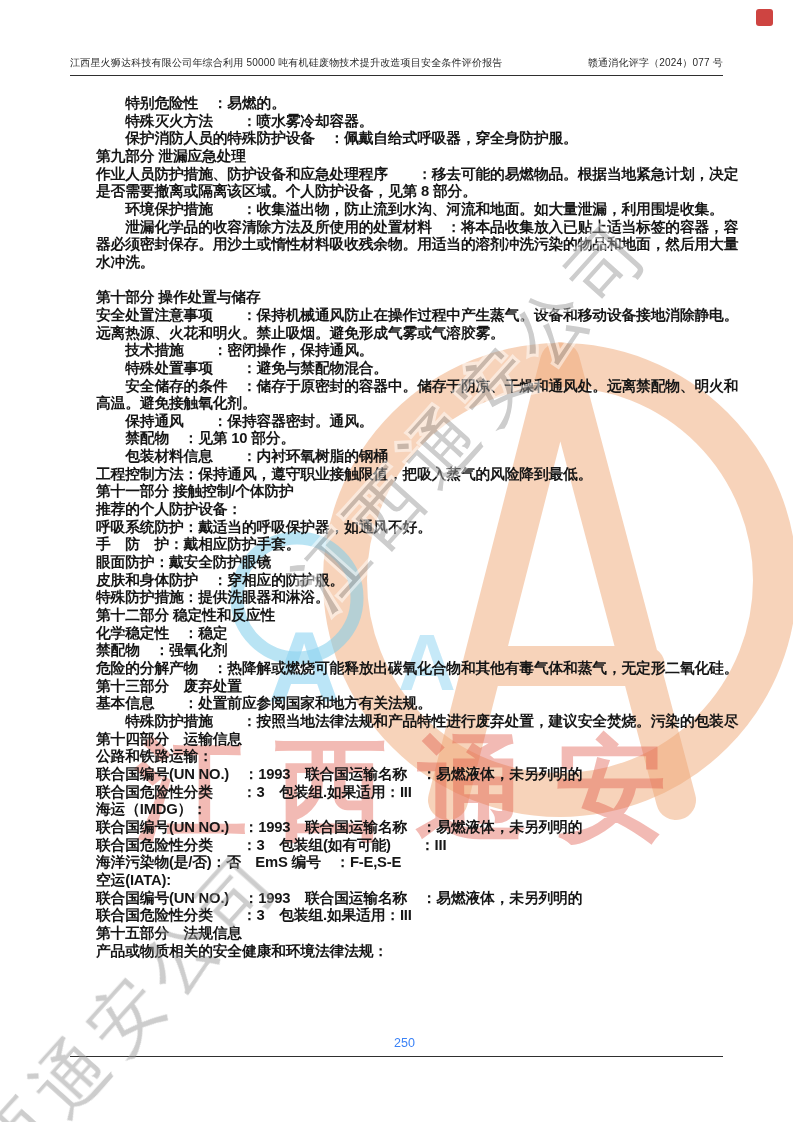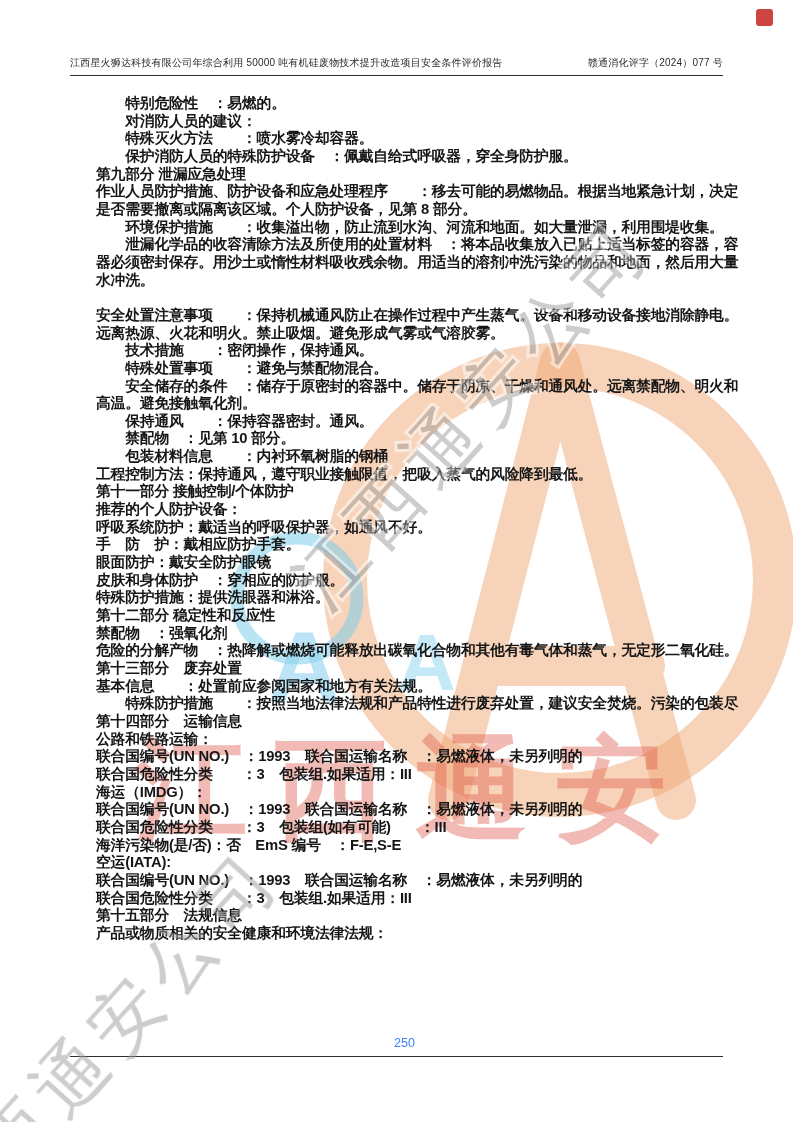--- a/index.html
+++ b/index.html
@@ -53,49 +53,50 @@
   </svg>
 
   <div class="header">
     <span class="left">江西星火狮达科技有限公司年综合利用 50000 吨有机硅废物技术提升改造项目安全条件评价报告</span>
     <span class="right">赣通消化评字（2024）077 号</span>
   </div>
   <div class="rule header-rule"></div>
 
   <div class="docbody">
       <div class="line">　　特别危险性　：易燃的。</div>
-      <div class="line">　　对消防人员的建议：</div>
       <div class="line">　　特殊灭火方法　　：喷水雾冷却容器。</div>
       <div class="line">　　保护消防人员的特殊防护设备　：佩戴自给式呼吸器，穿全身防护服。</div>
       <div class="line">第九部分 泄漏应急处理</div>
       <div class="line">作业人员防护措施、防护设备和应急处理程序　　：移去可能的易燃物品。根据当地紧急计划，决定</div>
       <div class="line">是否需要撤离或隔离该区域。个人防护设备，见第 8 部分。</div>
       <div class="line">　　环境保护措施　　：收集溢出物，防止流到水沟、河流和地面。如大量泄漏，利用围堤收集。</div>
       <div class="line">　　泄漏化学品的收容清除方法及所使用的处置材料　：将本品收集放入已贴上适当标签的容器，容</div>
       <div class="line">器必须密封保存。用沙土或惰性材料吸收残余物。用适当的溶剂冲洗污染的物品和地面，然后用大量</div>
       <div class="line">水冲洗。</div>
       <div class="line"></div>
+      <div class="line">第十部分 操作处置与储存</div>
       <div class="line">安全处置注意事项　　：保持机械通风防止在操作过程中产生蒸气。设备和移动设备接地消除静电。</div>
       <div class="line">远离热源、火花和明火。禁止吸烟。避免形成气雾或气溶胶雾。</div>
       <div class="line">　　技术措施　　：密闭操作，保持通风。</div>
       <div class="line">　　特殊处置事项　　：避免与禁配物混合。</div>
       <div class="line">　　安全储存的条件　：储存于原密封的容器中。储存于阴凉、干燥和通风处。远离禁配物、明火和</div>
       <div class="line">高温。避免接触氧化剂。</div>
       <div class="line">　　保持通风　　：保持容器密封。通风。</div>
       <div class="line">　　禁配物　：见第 10 部分。</div>
       <div class="line">　　包装材料信息　　：内衬环氧树脂的钢桶</div>
       <div class="line">工程控制方法：保持通风，遵守职业接触限值，把吸入蒸气的风险降到最低。</div>
       <div class="line">第十一部分 接触控制/个体防护</div>
       <div class="line">推荐的个人防护设备：</div>
       <div class="line">呼吸系统防护：戴适当的呼吸保护器，如通风不好。</div>
       <div class="line">手　防　护：戴相应防护手套。</div>
       <div class="line">眼面防护：戴安全防护眼镜</div>
       <div class="line">皮肤和身体防护　：穿相应的防护服。</div>
       <div class="line">特殊防护措施：提供洗眼器和淋浴。</div>
       <div class="line">第十二部分 稳定性和反应性</div>
+      <div class="line">化学稳定性　：稳定</div>
       <div class="line">禁配物　：强氧化剂</div>
       <div class="line">危险的分解产物　：热降解或燃烧可能释放出碳氧化合物和其他有毒气体和蒸气，无定形二氧化硅。</div>
       <div class="line">第十三部分　废弃处置</div>
       <div class="line">基本信息　　：处置前应参阅国家和地方有关法规。</div>
       <div class="line">　　特殊防护措施　　：按照当地法律法规和产品特性进行废弃处置，建议安全焚烧。污染的包装尽</div>
       <div class="line">第十四部分　运输信息</div>
       <div class="line">公路和铁路运输：</div>
       <div class="line">联合国编号(UN NO.)　：1993　联合国运输名称　：易燃液体，未另列明的</div>
       <div class="line">联合国危险性分类　　：3　包装组.如果适用：III</div>
       <div class="line">海运（IMDG）：</div>

